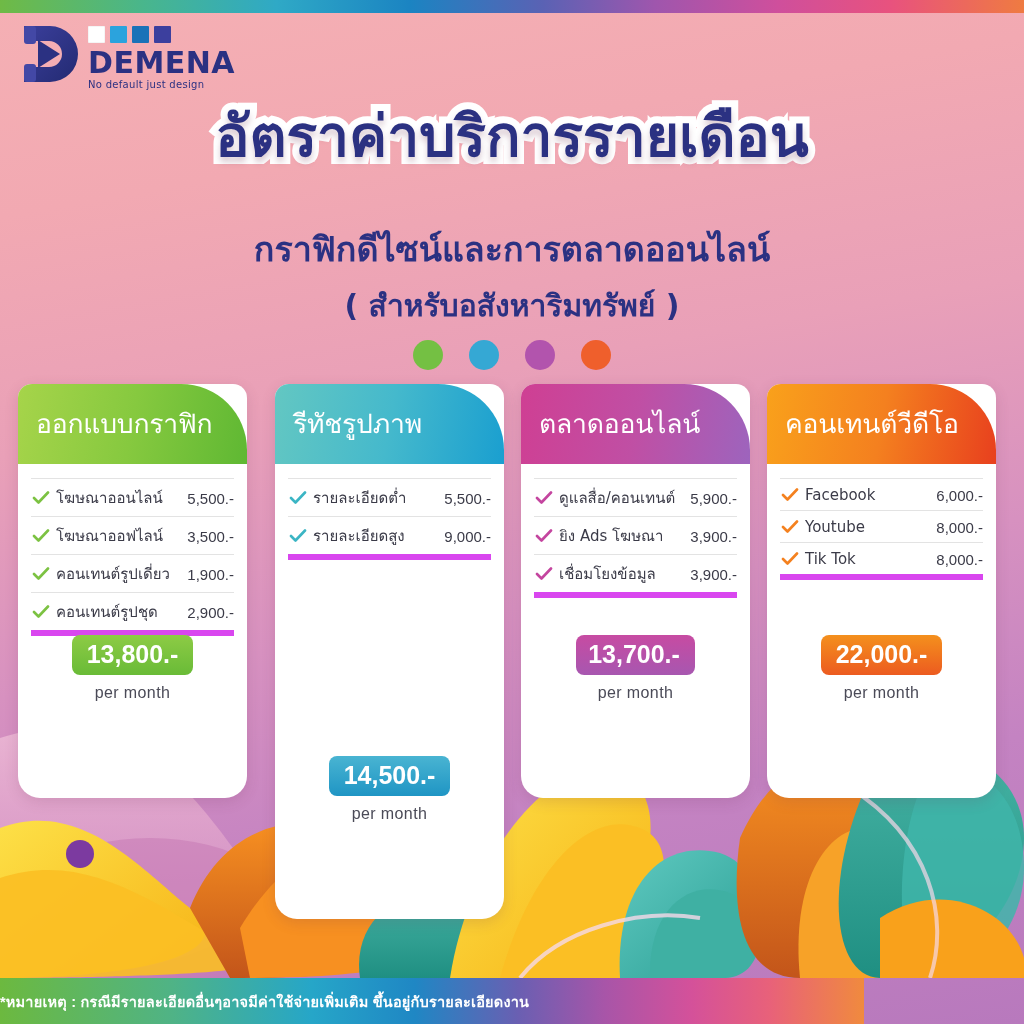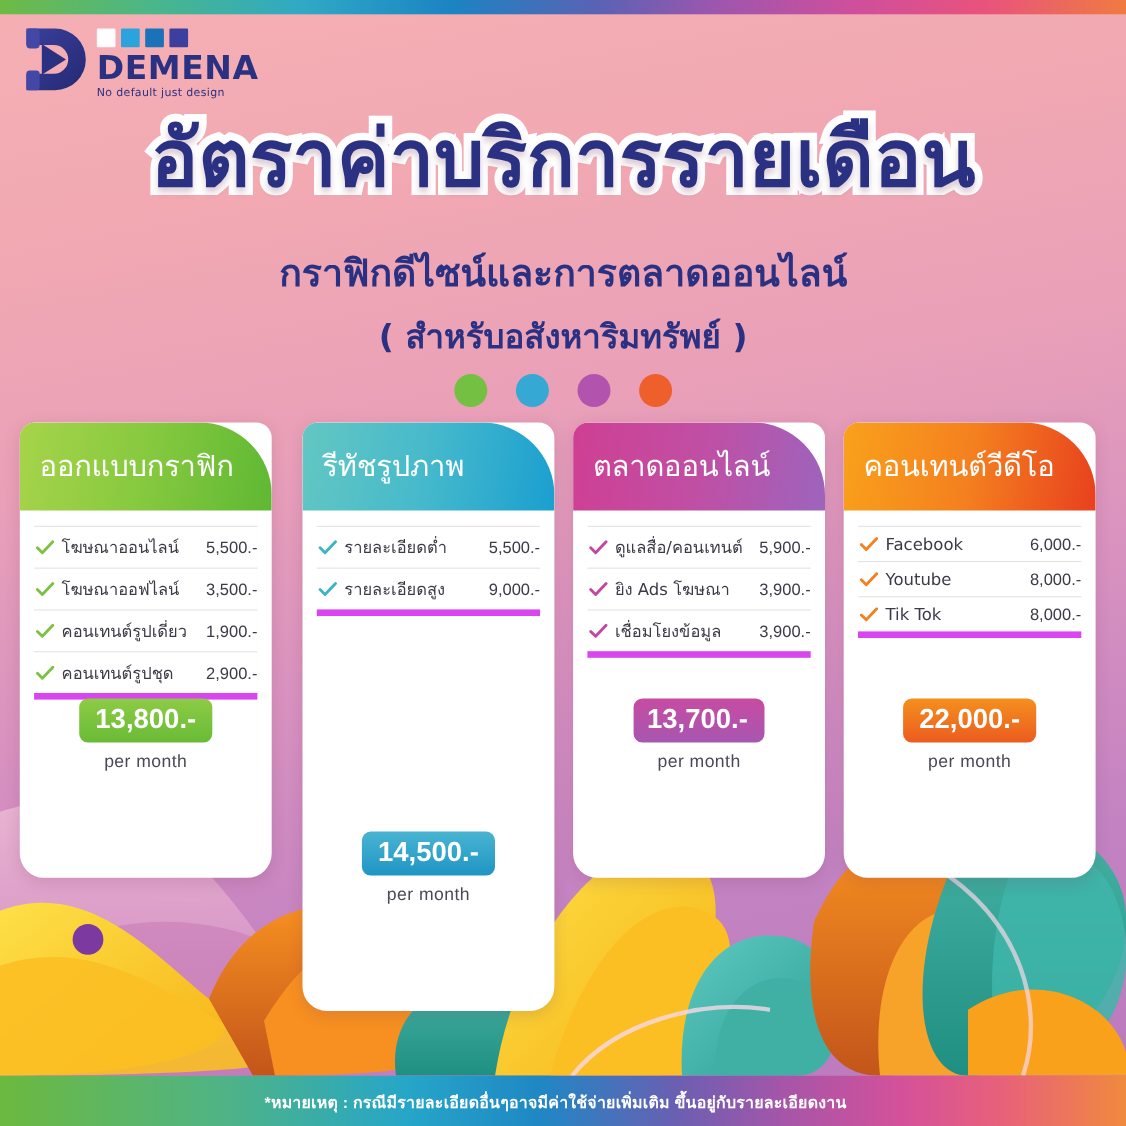--- a/index.html
+++ b/index.html
@@ -13,23 +13,23 @@
     background:linear-gradient(170deg,#f5b0b4 0%,#f2a9b2 18%,#e9a0b8 38%,#d791c0 58%,#c483c2 76%,#b879bd 100%);
   }
 
   
   .top-strip{
     position:absolute;left:0;top:0;width:1024px;height:13px;z-index:40;
     background:linear-gradient(90deg,#6fba45 0%,#49b68c 14%,#2fa9c6 27%,#1b84c2 40%,#5a62b4 53%,#9f56ad 64%,#cf4f9c 76%,#e8527e 87%,#ef7b41 100%);
   }
   
   .bottom-strip{
-    position:absolute;left:0;bottom:0;width:1024px;height:46px;z-index:40;
+    position:absolute;left:0;bottom:0;width:864px;height:46px;z-index:40;
     background:linear-gradient(90deg,#6cb93f 0%,#4fb386 20%,#26a6c8 36%,#1f87c4 48%,#6a5fb2 60%,#a855a8 70%,#d4519a 80%,#e8617a 89%,#f08a3e 100%);
-    display:flex;align-items:center;justify-content:center;
+    display:flex;align-items:center;justify-content:flex-start;
   }
   .footer-note{
     color:#ffffff;font-size:14.5px;font-weight:700;letter-spacing:.2px;
     padding-right:14px;white-space:nowrap;
   }
 
   
   .logo-wrap{position:absolute;left:18px;top:20px;z-index:30;display:flex;align-items:flex-start;}
   .logo-mark{position:relative;width:62px;height:68px;margin-right:8px;}
   .logo-mark svg{display:block;}
@@ -41,21 +41,21 @@
     font-family:"DejaVu Sans","Liberation Sans",sans-serif;
   }
   .logo-tag{
     font-size:10px;font-weight:400;color:#2b3182;letter-spacing:.3px;margin-top:1px;
     font-family:"DejaVu Sans","Liberation Sans",sans-serif;
   }
 
   
   .headline{
     position:absolute;left:0;top:108px;width:1024px;text-align:center;z-index:30;
-    font-size:72px;font-weight:800;color:#2b3182;line-height:1;
+    font-size:57px;font-weight:800;color:#2b3182;line-height:1;
     -webkit-text-stroke:14px #ffffff;paint-order:stroke fill;
     text-shadow:0 5px 6px rgba(120,60,90,.28);
     font-family:"DejaVu Sans","Liberation Sans",sans-serif;
   }
   .subtitle{
     position:absolute;left:0;top:228px;width:1024px;text-align:center;z-index:30;
     font-size:34px;font-weight:700;color:#2b3182;line-height:1.28;
     font-family:"DejaVu Sans","Liberation Sans",sans-serif;
   }
   .subtitle2{

